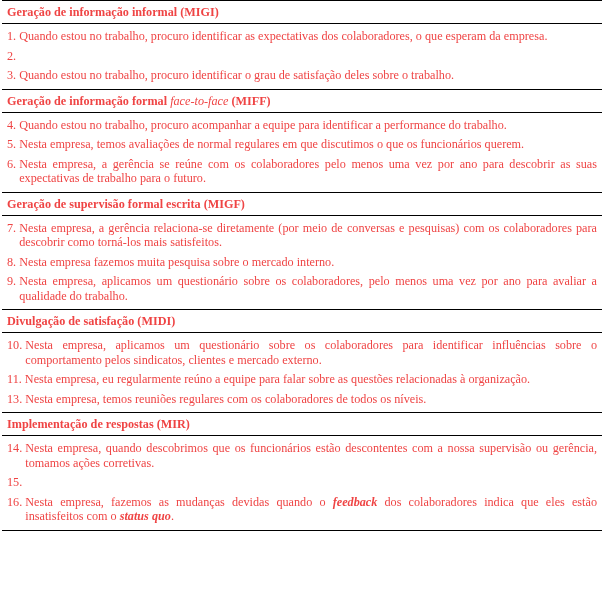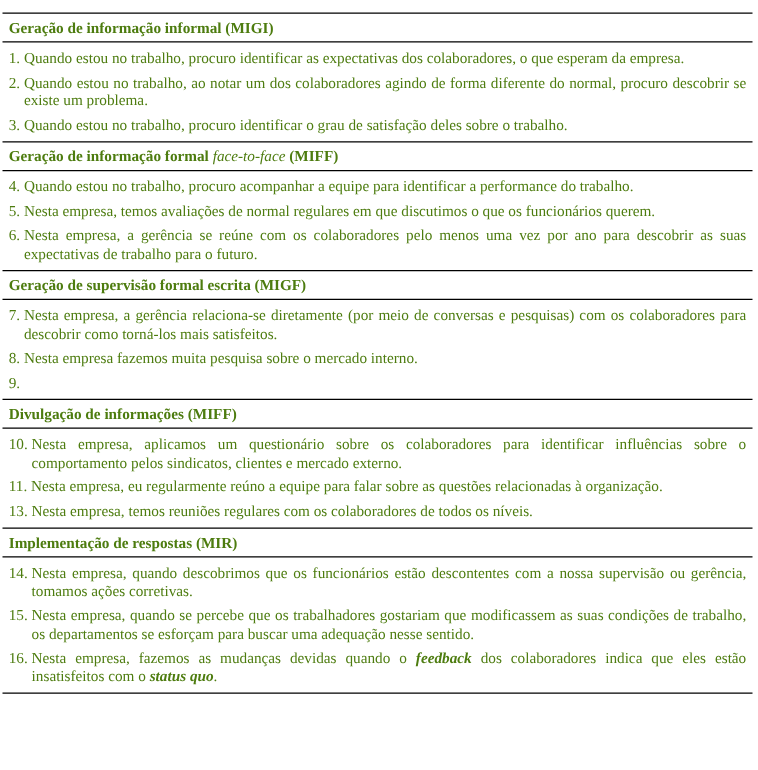--- a/index.html
+++ b/index.html
@@ -1,20 +1,20 @@
 <!DOCTYPE html>
 <html><head>
 <meta charset="utf-8">
 <style>
   html, body { margin: 0; padding: 0; background: #ffffff; }
   body { width: 606px; height: 616px; overflow: hidden; }
   .table {
-    position: absolute; left: 2px; top: 10px; width: 600px;
+    position: absolute; left: 2px; top: 0; width: 600px;
     font-family: "Liberation Serif", "DejaVu Serif", serif;
-    font-size: 12.2px; color: #4d7c0f;
+    font-size: 12.2px; color: #ef4444;
   }
   .section { border-top: 1.6px solid #000; }
   .section:last-child { border-bottom: 1.6px solid #000; }
   .sec-head {
     font-weight: bold; padding: 4px 5px 4px 5px; line-height: 14px;
     border-bottom: 1px solid #000;
   }
   .sec-head i { font-weight: normal; }
   .items { padding: 3px 0 3px 0; }
   .item {
@@ -32,21 +32,20 @@
 
   <div class="section">
     <div class="sec-head"><span>Geração de informação informal (MIGI)</span></div>
     <div class="items">
       <div class="item">
           <span class="num">1. </span>
           <span class="txt">Quando estou no trabalho, procuro identificar as expectativas dos colaboradores, o que esperam da empresa.</span>
         </div>
       <div class="item">
           <span class="num">2. </span>
-          <span class="txt">Quando estou no trabalho, ao notar um dos colaboradores agindo de forma diferente do normal, procuro descobrir se existe um problema.</span>
         </div>
       <div class="item">
           <span class="num">3. </span>
           <span class="txt">Quando estou no trabalho, procuro identificar o grau de satisfação deles sobre o trabalho.</span>
         </div>
     </div>
   </div>
 
   <div class="section">
     <div class="sec-head"><span>Geração de informação formal </span><i>face-to-face</i><span> (MIFF)</span></div>
@@ -72,26 +71,27 @@
       <div class="item">
           <span class="num">7. </span>
           <span class="txt">Nesta empresa, a gerência relaciona-se diretamente (por meio de conversas e pesquisas) com os colaboradores para descobrir como torná-los mais satisfeitos.</span>
         </div>
       <div class="item">
           <span class="num">8. </span>
           <span class="txt">Nesta empresa fazemos muita pesquisa sobre o mercado interno.</span>
         </div>
       <div class="item">
           <span class="num">9. </span>
+          <span class="txt">Nesta empresa, aplicamos um questionário sobre os colaboradores, pelo menos uma vez por ano para avaliar a qualidade do trabalho.</span>
         </div>
     </div>
   </div>
 
   <div class="section">
-    <div class="sec-head"><span>Divulgação de informações (MIFF)</span></div>
+    <div class="sec-head"><span>Divulgação de satisfação (MIDI)</span></div>
     <div class="items">
       <div class="item">
           <span class="num">10. </span>
           <span class="txt">Nesta empresa, aplicamos um questionário sobre os colaboradores para identificar influências sobre o comportamento pelos sindicatos, clientes e mercado externo.</span>
         </div>
       <div class="item">
           <span class="num">11. </span>
           <span class="txt">Nesta empresa, eu regularmente reúno a equipe para falar sobre as questões relacionadas à organização.</span>
         </div>
       <div class="item">
@@ -103,21 +103,20 @@
 
   <div class="section">
     <div class="sec-head"><span>Implementação de respostas (MIR)</span></div>
     <div class="items">
       <div class="item">
           <span class="num">14. </span>
           <span class="txt">Nesta empresa, quando descobrimos que os funcionários estão descontentes com a nossa supervisão ou gerência, tomamos ações corretivas.</span>
         </div>
       <div class="item">
           <span class="num">15. </span>
-          <span class="txt">Nesta empresa, quando se percebe que os trabalhadores gostariam que modificassem as suas condições de trabalho, os departamentos se esforçam para buscar uma adequação nesse sentido.</span>
         </div>
       <div class="item">
           <span class="num">16. </span>
           <span class="txt"><span>Nesta empresa, fazemos as mudanças devidas quando o </span><i>feedback</i><span> dos colaboradores indica que eles estão insatisfeitos com o </span><i>status quo</i><span>.</span></span>
         </div>
     </div>
   </div>
 
 </div>
 

